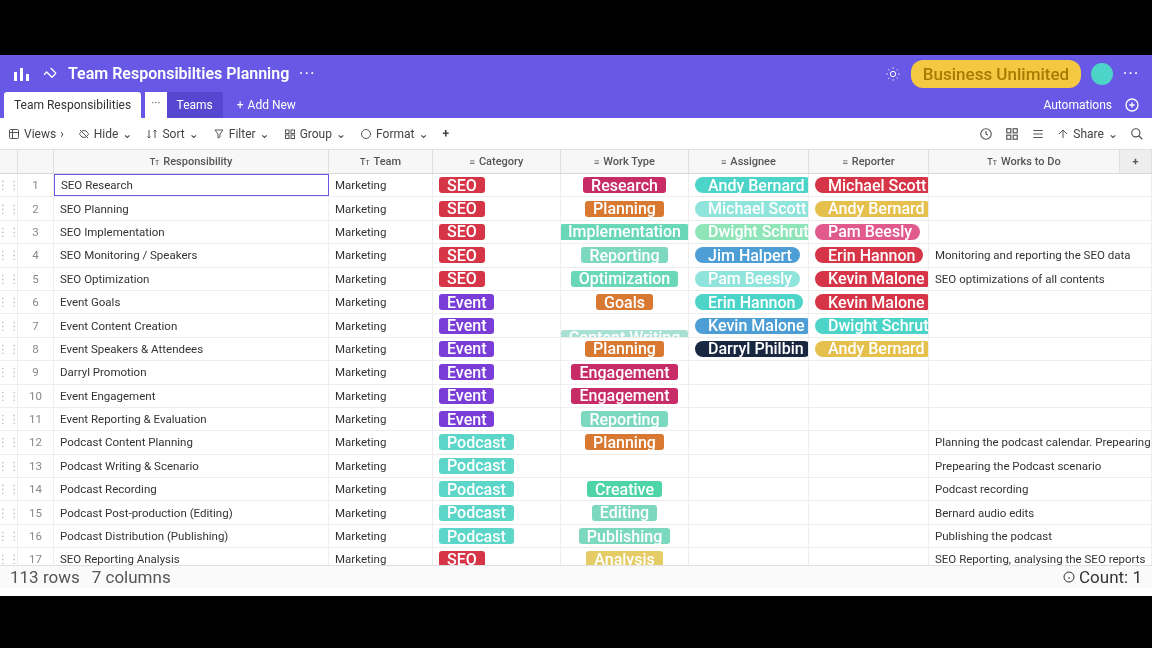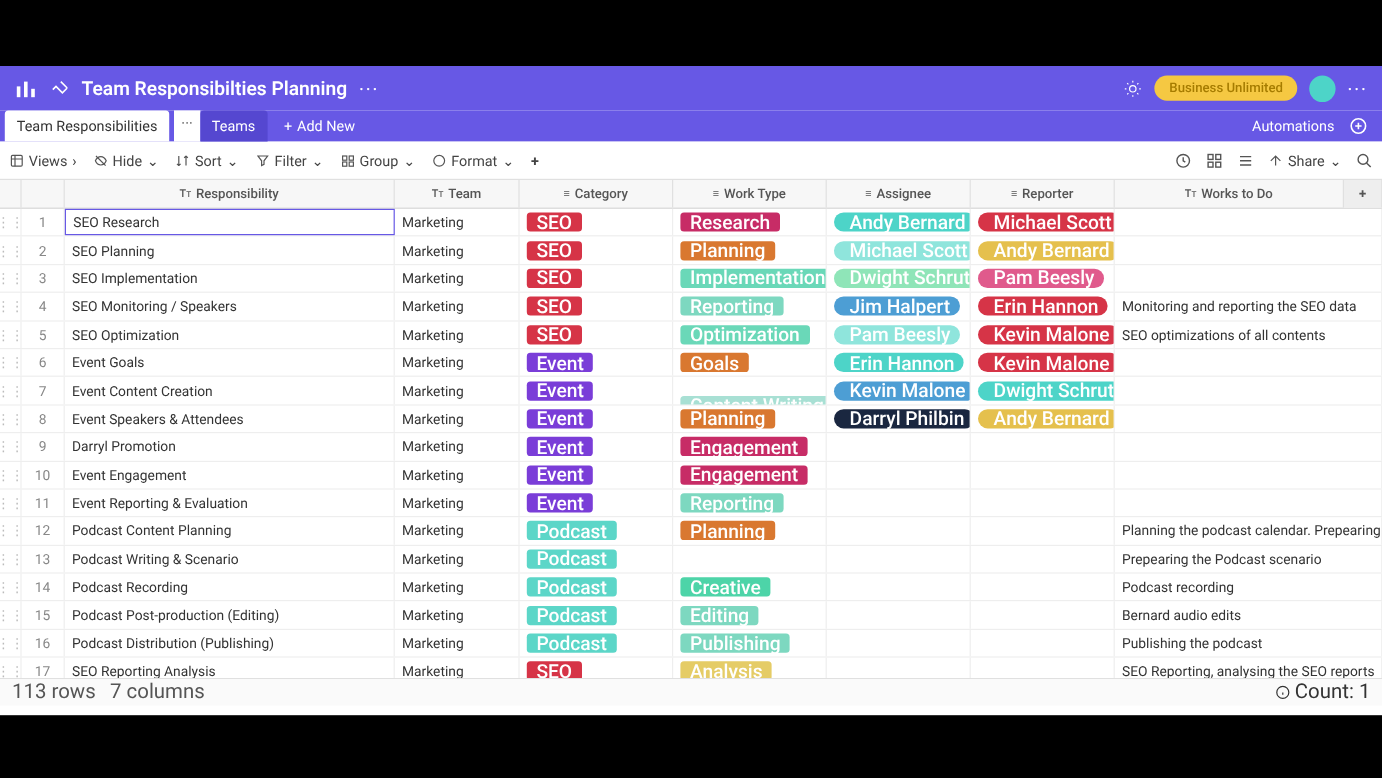--- a/index.html
+++ b/index.html
@@ -25,21 +25,21 @@
   gap: 10px;
 }
 .logo-icon { display: flex; align-items: center; }
 .titlebar-title { font-size: 16px; font-weight: 600; display: flex; align-items: center; gap: 8px; }
 .titlebar-right { margin-left: auto; display: flex; align-items: center; gap: 10px; }
 .badge-yellow {
   background: #f5c842;
   color: #a67c00;
   border-radius: 12px;
   padding: 4px 12px;
-  font-size: 11px;
+  font-size: 17px;
   font-weight: 500;
 }
 .avatar-circle {
   width: 22px; height: 22px; border-radius: 50%;
   background: #4dd4c8; display: inline-block;
 }
 .ellipsis-h { letter-spacing: 2px; font-weight: bold; cursor: pointer; }
 
 .tabs-row {
   background: #6758e5;
@@ -124,21 +124,21 @@
   padding: 0 6px;
   overflow: hidden;
   white-space: nowrap;
 }
 .c-handle { width: 18px; justify-content:center; color:#bbb; cursor: grab; flex-shrink:0;}
 .c-num { width: 36px; justify-content:center; color:#888; flex-shrink:0;}
 .c-resp { width: 275px; color:#333; flex-shrink:0;}
 .c-resp.selected { border: 1.5px solid #6758e5; }
 .c-team { width: 104px; color:#333; flex-shrink:0;}
 .c-cat { width: 128px; flex-shrink:0;}
-.c-worktype { width: 128px; flex-shrink:0;}
+.c-worktype { width: 128px; flex-shrink:0;justify-content:center;}
 .c-assignee { width: 120px; flex-shrink:0;}
 .c-reporter { width: 120px; flex-shrink:0;}
 .c-works { flex: 1; color:#333; text-overflow: ellipsis; overflow:hidden;}
 
 .pill {
   display: inline-flex; align-items:center;
   padding: 1px 8px;
   border-radius: 3px;
   color: #fff;
   font-size: 16px;

